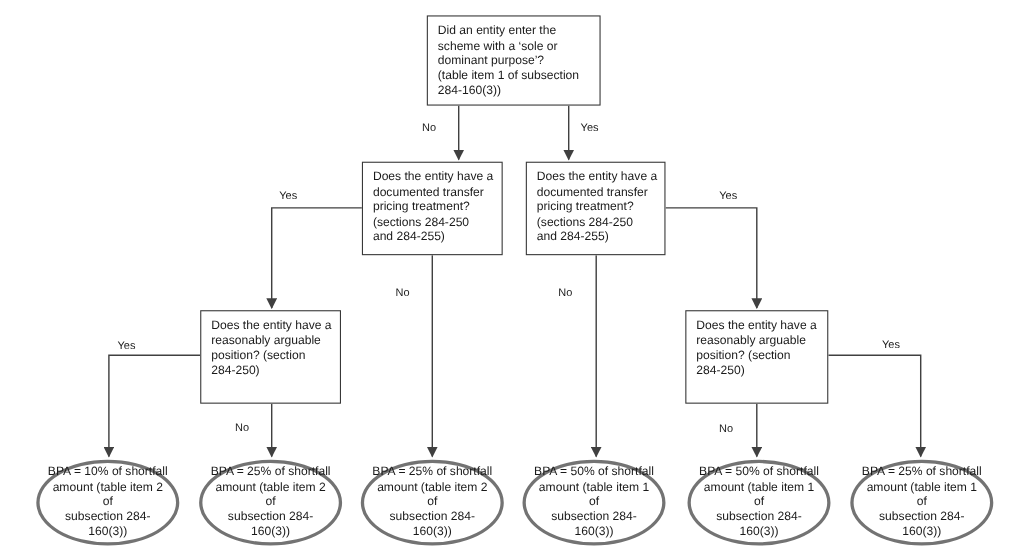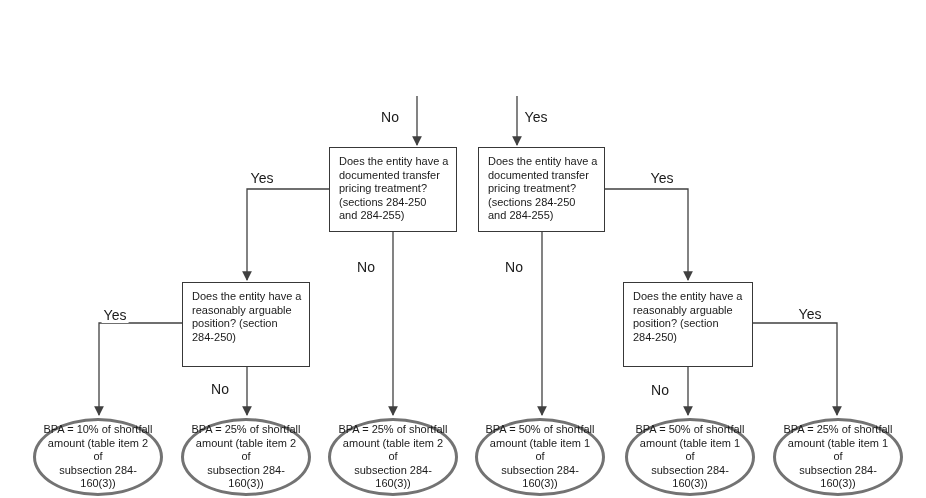--- a/index.html
+++ b/index.html
@@ -40,21 +40,21 @@
     border-radius: 50%;
     display: flex;
     align-items: center;
     justify-content: center;
     text-align: center;
     padding: 2px 6px;
   }
   .edge-label {
     position: absolute;
     transform: translate(-50%, -50%);
-    font-size: 14px;
+    font-size: 10px;
     background: #ffffff;
     padding: 0 2px;
     white-space: nowrap;
   }
 </style>
 </head>
 <body>
 
 <div class="canvas">
 
@@ -69,20 +69,25 @@
     <path class="wire" d="M329,189 L247,189 L247,280" marker-end="url(#arw)"></path>
     <path class="wire" d="M393,232 L393,415" marker-end="url(#arw)"></path>
     <path class="wire" d="M542,232 L542,415" marker-end="url(#arw)"></path>
     <path class="wire" d="M605,189 L688,189 L688,280" marker-end="url(#arw)"></path>
     <path class="wire" d="M182,323 L99,323 L99,415" marker-end="url(#arw)"></path>
     <path class="wire" d="M247,367 L247,415" marker-end="url(#arw)"></path>
     <path class="wire" d="M688,367 L688,415" marker-end="url(#arw)"></path>
     <path class="wire" d="M753,323 L837,323 L837,415" marker-end="url(#arw)"></path>
   </svg>
 
+  <div class="node box" style="left:388px;top:14px;width:158px;height:82px;">Did an entity enter the
+scheme with a ‘sole or
+dominant purpose’?
+(table item 1 of subsection
+284-160(3))</div>
 
   <div class="node box" style="left:329px;top:147px;width:128px;height:85px;">Does the entity have a
 documented transfer
 pricing treatment?
 (sections 284-250
 and 284-255)</div>
 
   <div class="node box" style="left:478px;top:147px;width:127px;height:85px;">Does the entity have a
 documented transfer
 pricing treatment?

